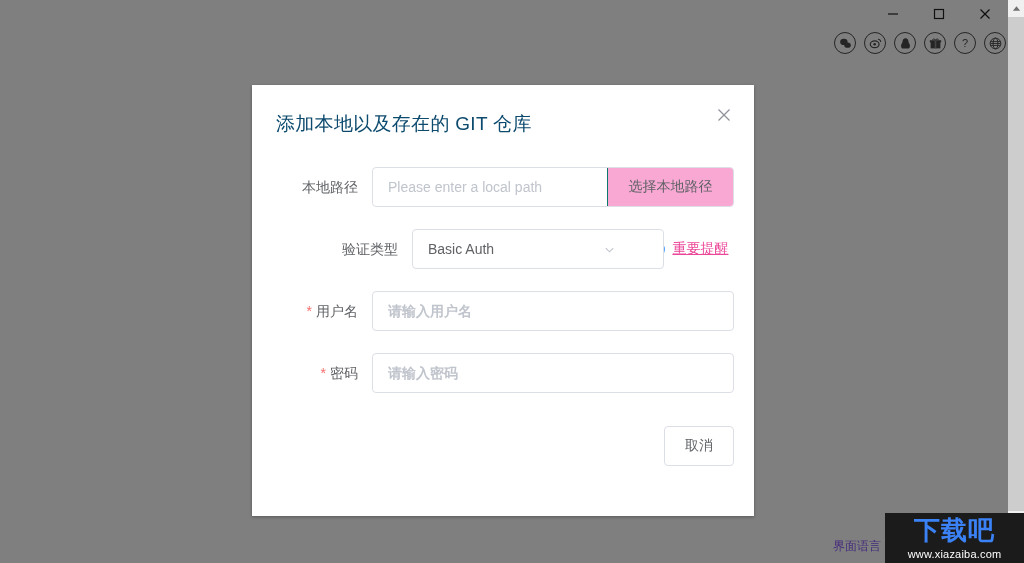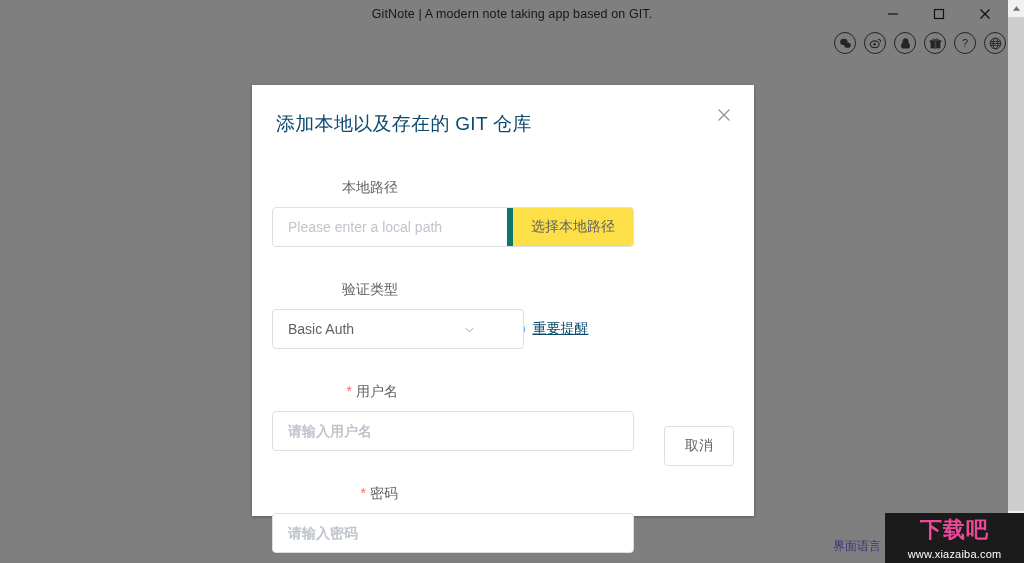--- a/index.html
+++ b/index.html
@@ -127,22 +127,22 @@
     height: 50px;
     background: #1b1b1b;
     z-index: 60;
     display: flex;
     flex-direction: column;
     align-items: center;
     justify-content: flex-start;
     overflow: hidden;
   }
   #watermark-logo {
-    color: #ec4899;
-    font-size: 22px;
+    color: #3b82f6;
+    font-size: 26px;
     font-weight: bold;
     line-height: 34px;
     letter-spacing: 1px;
     font-family: "DejaVu Sans", sans-serif;
   }
   #watermark-url {
     color: #ffffff;
     font-size: 11px;
     line-height: 14px;
     letter-spacing: 0.2px;
@@ -193,21 +193,20 @@
   }
 
   #dialog-body {
     padding: 20px 20px 0 20px;
   }
 
   .form-row {
     display: flex;
     align-items: flex-start;
     margin-bottom: 22px;
-    flex-direction: column;
   }
   .form-label {
     width: 140px;
     text-align: right;
     padding-right: 14px;
     font-size: 14px;
     color: #606266;
     line-height: 40px;
     white-space: nowrap;
   }
@@ -236,22 +235,22 @@
     outline: none;
     font-size: 14px;
     color: #606266;
     padding: 0 15px;
     background: transparent;
     font-family: Liberation Sans, sans-serif;
   }
   .input-group input::placeholder { color: #c0c4cc; }
   .append-btn {
     width: 126px;
-    background: #fde047;
-    border-left: 6px solid #0f766e;
+    background: #f9a8d4;
+    border-left: 1px solid #0f766e;
     color: #606266;
     font-size: 14px;
     display: flex;
     align-items: center;
     justify-content: center;
     white-space: nowrap;
     font-family: inherit;
   }
 
   
@@ -317,21 +316,21 @@
     color: #fff;
     font-size: 11px;
     font-weight: bold;
     display: flex;
     align-items: center;
     justify-content: center;
     line-height: 15px;
     font-family: "DejaVu Sans", sans-serif;
   }
   .hint-link {
-    color: #0c4a6e;
+    color: #ec4899;
     font-size: 14px;
     text-decoration: underline;
     white-space: nowrap;
   }
 
   
   #dialog-footer {
     position: absolute;
     bottom: 16px;
     left: 0;
@@ -362,23 +361,20 @@
     background: #4ea6f7;
     border: 1px solid #4ea6f7;
     color: #ffffff;
   }
 </style>
 </head>
 <body>
 
 <div id="app-window">
 
-  <div id="titlebar">
-    <span id="titlebar-title">GitNote | A modern note taking app based on GIT.</span>
-  </div>
 
   <div id="window-controls">
     <div class="win-btn">
       <svg width="12" height="12" viewBox="0 0 12 12">
         <line x1="1" y1="6" x2="11" y2="6" stroke="currentColor" stroke-width="1.2"></line>
       </svg>
     </div>
     <div class="win-btn">
       <svg width="12" height="12" viewBox="0 0 12 12">
         <rect x="1.5" y="1.5" width="9" height="9" fill="none" stroke="currentColor" stroke-width="1.2"></rect>

